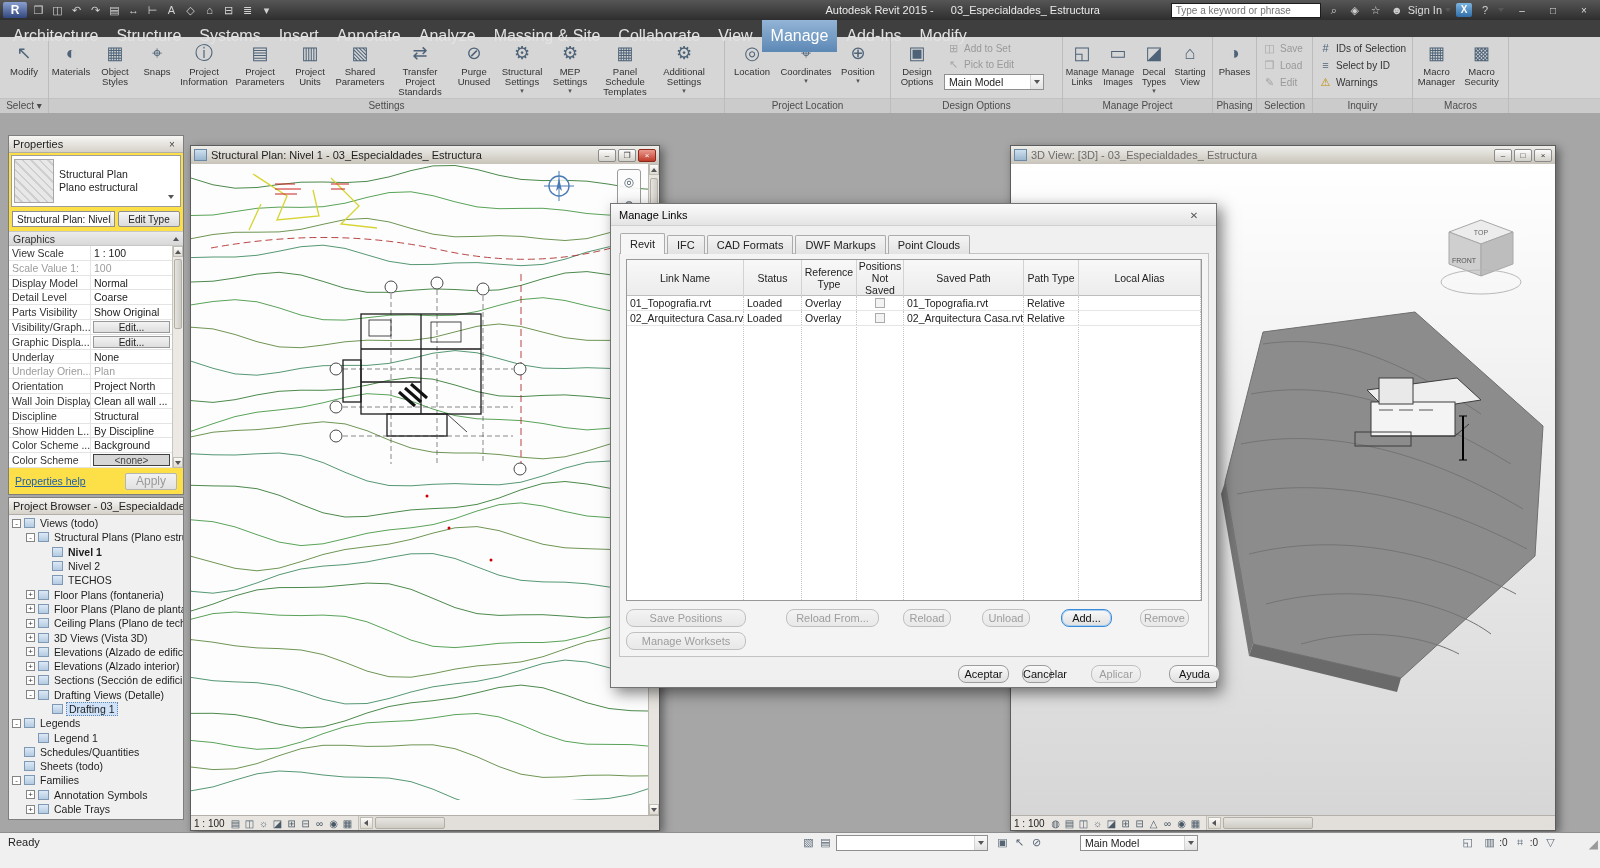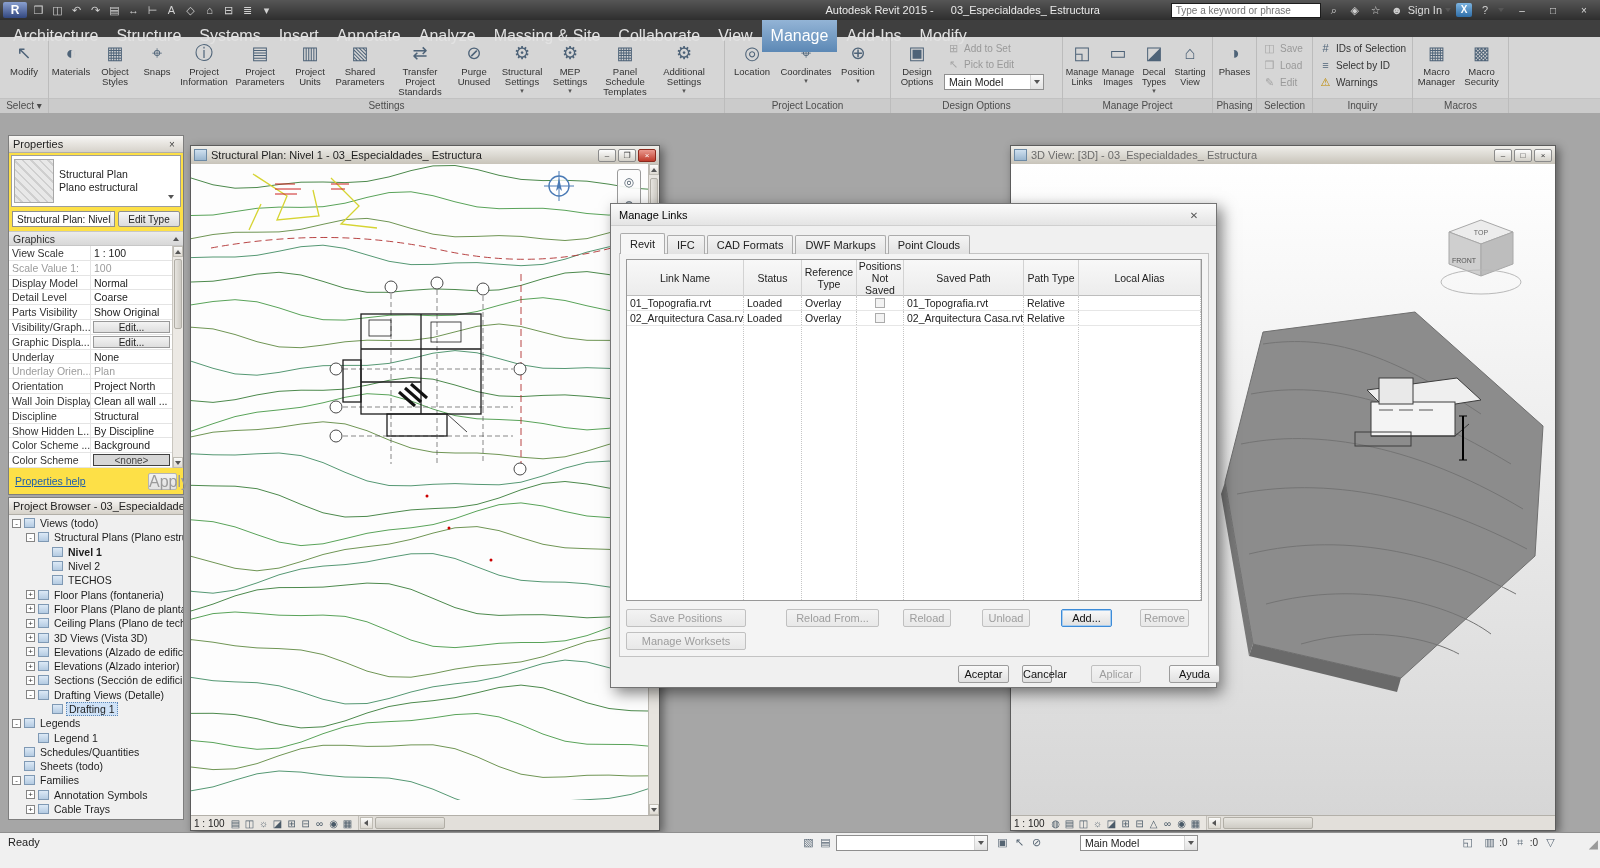--- a/index.html
+++ b/index.html
@@ -67,21 +67,21 @@
 .pvalue{flex:1;padding:1px 3px;white-space:nowrap;overflow:hidden;font-size:10.5px}
 .prow.dim .plabel,.prow.dim .pvalue{color:#9b9b9b}
 .pvalue.btn2{background:linear-gradient(#f3f3f3,#dedede);border:1px solid #999;text-align:center;margin:1px 2px;padding:0;line-height:11px;font-size:10px}
 .pvalue.btnc{background:#d6d6d6;border:1px solid #404040;text-align:center;margin:1px 2px;padding:0;line-height:11px;font-size:10px;color:#444}
 .vscroll{position:absolute;top:0;right:0;bottom:0;width:11px;background:#ece9e4;border-left:1px solid #c9c6bf}
 .varr{height:11px;display:flex;align-items:center;justify-content:center;background:linear-gradient(#fbfbfa,#ddd9d1);border:1px solid #bfbcb4}
 .varr.bot{position:absolute;bottom:0;left:0;right:0}
 .vthumb{position:absolute;left:1px;right:1px;border:1px solid #b1aea6;border-radius:2px;background:linear-gradient(90deg,#e6e4df,#cecbc4)}
 .palfoot{flex:none;height:26px;display:flex;align-items:center;padding:0 6px;gap:14px}
 .helplink{color:#1f5fa8;text-decoration:underline;font-size:10.5px}
-.applybtn{margin-left:auto;width:29px;height:17px;border:1px solid #b5b5b5;background:linear-gradient(#f2f2f2,#e2e2e2);color:#9a9a9a;font-size:16px;text-align:center;line-height:15px;border-radius:2px}
+.applybtn{margin-left:auto;width:52px;height:17px;border:1px solid #b5b5b5;background:linear-gradient(#f2f2f2,#e2e2e2);color:#9a9a9a;font-size:12px;text-align:center;line-height:15px;border-radius:2px}
 
 #tree{flex:1;overflow:hidden;background:#f0f0f0;position:relative;padding-top:1px}
 .titem{display:flex;align-items:center;height:14.3px;gap:3px;white-space:nowrap}
 .tglyph{width:9px;height:9px;flex:none;border:1px solid #848484;background:#fff;font-size:8px;line-height:7px;text-align:center;color:#333}
 .tglyph:empty{visibility:hidden}
 .ticon{width:11px;height:10px;flex:none;background:linear-gradient(#dce9f6,#b4cbe2);border:1px solid #7f99b4}
 .tlabel{font-size:10.5px;color:#1d1d1d;padding:0 2px}
 .titem.bold .tlabel{font-weight:bold}
 .titem.sel .tlabel{background:#cfe2f7;border:1px dotted #5c86b5}
 .lvl0{padding-left:3px}.lvl1{padding-left:17px}.lvl2{padding-left:31px}
@@ -119,21 +119,21 @@
 .lgrid{display:grid;grid-template-columns:117px 58px 55px 47px 120px 55px 1fr}
 .lhead{height:36px;background:linear-gradient(#f8f8f8,#ececec);border-bottom:1px solid #bdbdbd}
 .lth{border-right:1px solid #d3d3d3;display:flex;align-items:center;justify-content:center;text-align:center;font-size:10.5px;color:#222;white-space:pre-line;line-height:12px}
 .lcols{position:absolute;left:0;right:0;top:36px;bottom:0;z-index:0}
 .lcol{border-right:1px dotted #c6c6c6;height:100%}
 .lrows{position:absolute;left:0;right:0;top:36px;z-index:1}
 .lrow{height:15px;border-bottom:1px solid #e6e6e6;background:#fff}
 .ltd{padding:1px 3px;font-size:10.5px;white-space:nowrap;overflow:hidden;border-right:1px dotted #c6c6c6}
 .cbcell{display:flex;align-items:center;justify-content:center;padding:0}
 .cb{width:10px;height:10px;border:1px solid #ababab;background:#f3f3f3}
-.btn{position:absolute;height:18px;border:1px solid #9c9c9c;border-radius:2px;background:linear-gradient(#f9f9f9,#e0e0e0);font-size:11px;color:#111;text-align:center;line-height:16px;z-index:2;cursor:default}
+.btn{position:absolute;height:18px;border:1px solid #9c9c9c;border-radius:8px;background:linear-gradient(#f9f9f9,#e0e0e0);font-size:11px;color:#111;text-align:center;line-height:16px;z-index:2;cursor:default}
 .btn.disabled{color:#9d9d9d;border-color:#c0c0c0;background:linear-gradient(#f3f3f3,#e8e8e8)}
 .btn.focus{border:1px solid #3c8bd8;box-shadow:inset 0 0 0 1px #a7cdf0}
 
 #statusbar{left:0;top:832px;width:1600px;height:36px;background:#f0f0f0;border-top:1px solid #8f8f8f;z-index:30}
 .sbitem{display:flex;align-items:center;gap:1px}
 .sbicon{width:17px;height:15px;font-size:11px;color:#566573;display:flex;align-items:center;justify-content:center}
 .sbbadge{font-size:10px;color:#333}
 #sbready{position:absolute;left:8px;top:3px}
 #sbgrp1{position:absolute;left:800px;top:2px;display:flex}
 #sbcombo1{position:absolute;left:836px;top:2px;width:152px}

